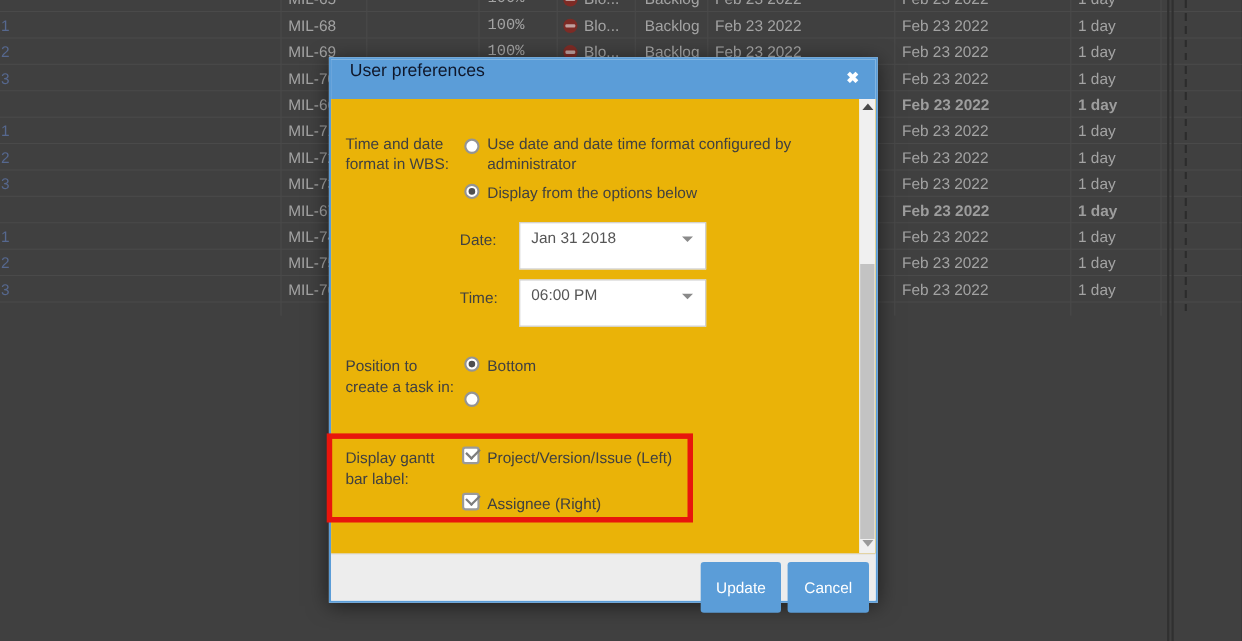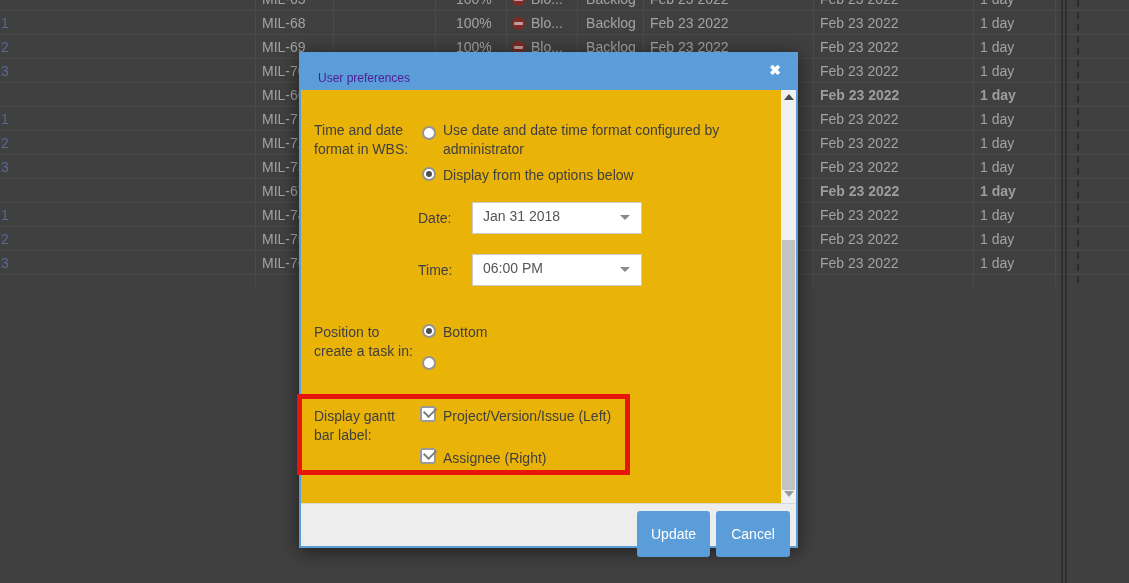--- a/index.html
+++ b/index.html
@@ -5,49 +5,49 @@
   html,body{margin:0;padding:0;background:#222;}
   *{box-sizing:border-box;font-family:"Liberation Sans",sans-serif;}
   #stage{position:relative;width:1129px;height:583px;overflow:hidden;background:#404040;}
 
   
   #bg-table{position:absolute;left:0;top:-13px;width:1129px;height:300px;}
   .trow{position:relative;height:24px;border-bottom:1px solid #4a4a4a;}
   .cell{position:absolute;top:0;height:24px;line-height:24px;font-size:14px;color:#a3a3a3;white-space:nowrap;overflow:hidden;}
   .c-num{left:1px;color:#56688f;}
   .c-key{left:262px;width:70px;}
-  .c-progress{left:456px;width:50px;text-align:left;}
+  .c-progress{left:435px;width:50px;text-align:center;font-family:Liberation Mono, monospace;}
   .c-flag{left:512px;width:62px;}
   .c-status{left:581px;width:60px;text-align:center;}
   .c-start{left:650px;width:120px;}
   .c-due{left:820px;width:120px;}
   .c-duration{left:980px;width:70px;}
   .bold .c-start,.bold .c-due,.bold .c-duration{font-weight:bold;color:#9d9d9d;}
   .flag-icon{display:inline-block;width:13px;height:13px;border-radius:50%;background:#7d2b25;position:relative;vertical-align:-2px;margin-right:6px;}
   .flag-icon::after{content:"";position:absolute;left:2px;right:2px;top:5px;height:3px;background:#bfa09e;border-radius:1px;}
   .vline{position:absolute;top:0;height:287px;width:1px;background:#4a4a4a;}
   #splitter{position:absolute;left:1061px;top:0;width:6px;height:583px;border-left:2px solid #303030;border-right:2px solid #303030;}
   #gantt-dash{position:absolute;left:1077px;top:0;width:2px;height:287px;
     background:repeating-linear-gradient(to bottom,#2c2c2c 0 7px,transparent 7px 12px);}
 
   
   #modal{position:absolute;left:299px;top:52px;width:499px;height:496px;border:2px solid #5b9dd8;
     background:#fff;box-shadow:0 3px 18px rgba(0,0,0,.55);}
   #modal-header{height:36px;background:#5b9dd8;position:relative;}
-  #modal-title{position:absolute;left:17px;top:17px;color:#4c1d95;font-size:12px;}
+  #modal-title{position:absolute;left:17px;top:2px;color:#0f172a;font-size:16px;}
   #modal-close{position:absolute;right:15px;top:8px;color:#fff;font-size:14px;font-weight:bold;cursor:pointer;}
   #modal-body{position:relative;height:413px;background:#eab308;overflow:hidden;}
   .flabel{position:absolute;font-size:14px;color:#404040;line-height:19px;}
   .opt-text{position:absolute;font-size:14px;color:#404040;line-height:19px;}
   .radio{position:absolute;width:14px;height:14px;border:2px solid #949494;border-radius:50%;background:#fff;}
   .radio.checked::after{content:"";position:absolute;left:2px;top:2px;width:6px;height:6px;border-radius:50%;background:#4f4f4f;}
   .checkbox{position:absolute;width:16px;height:16px;border:2px solid #9a9a9a;border-radius:3px;background:#fff;}
   .checkbox.checked::after{content:"";position:absolute;left:2px;top:-1px;width:10px;height:6px;
     border-left:2px solid #7d7d7d;border-bottom:2px solid #7d7d7d;transform:rotate(-45deg);}
-  .select{position:absolute;width:170px;height:32px;border:1px solid #cbcbcb;background:#fff;
+  .select{position:absolute;width:170px;height:43px;border:1px solid #cbcbcb;background:#fff;
     font-size:14px;color:#555;line-height:27px;padding-left:10px;cursor:pointer;}
   .select .caret{position:absolute;right:11px;top:12px;width:0;height:0;
     border-left:5px solid transparent;border-right:5px solid transparent;border-top:5px solid #8a8a8a;}
 
   
   #scrollbar{position:absolute;right:0;top:0;width:15px;height:413px;background:#f0f0f0;}
   #sb-up{position:absolute;top:4px;left:3px;width:0;height:0;border-left:5px solid transparent;border-right:5px solid transparent;border-bottom:6px solid #4a4a4a;}
   #sb-thumb{position:absolute;top:150px;left:1px;width:13px;height:250px;background:#c3c3c3;}
   #sb-down{position:absolute;top:401px;left:3px;width:0;height:0;border-left:5px solid transparent;border-right:5px solid transparent;border-top:6px solid #9a9a9a;}
 

